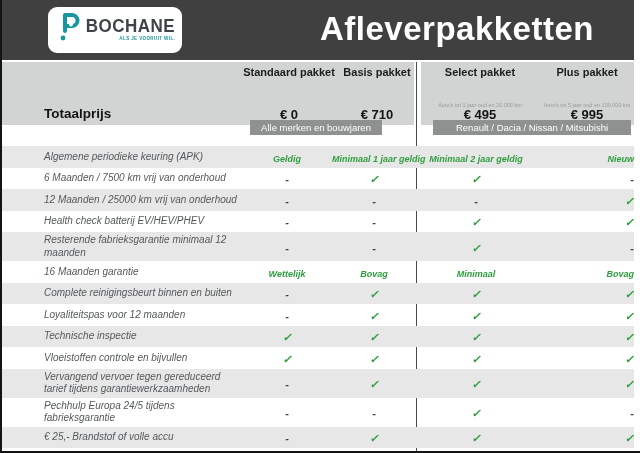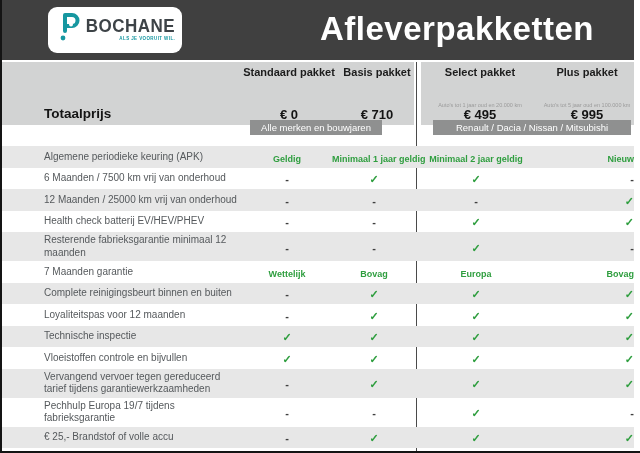--- a/index.html
+++ b/index.html
@@ -32,21 +32,21 @@
     font-size:9.5px;font-weight:400;text-align:center;line-height:15px;white-space:nowrap;margin-top:36px;
   }
   .badge-left{left:248px;width:132px;}
   .badge-right{left:431px;width:198px;}
   .col-note{position:absolute;top:102px;font-size:5.5px;color:#9b9b9b;text-align:center;white-space:nowrap;}
   .cn3{left:423px;width:110px;} .cn4{left:530px;width:110px;}
   .price{position:absolute;top:107px;font-size:13px;font-weight:700;color:#141414;text-align:center;}
   .pr1{left:232px;width:110px;} .pr2{left:330px;width:90px;} .pr3{left:423px;width:110px;} .pr4{left:530px;width:110px;}
   .total-label{position:absolute;left:42px;top:106px;font-size:13.5px;font-weight:700;color:#141414;text-align:right;}
   
-  .rows{position:absolute;left:0;top:146px;width:632px;}
+  .rows{position:absolute;left:0;top:146px;width:632px;font-style:italic;}
   .row{display:flex;align-items:center;min-height:21.5px;}
   .row:nth-child(odd){background:#E7E7E7;}
   .cell-label{
     width:198px;padding-left:42px;font-size:10px;color:#55595c;line-height:1.25;
     padding-top:2px;padding-bottom:2px;
   }
   .cell{text-align:center;white-space:nowrap;}
   .c1{width:90px;} .c2{width:84px;} .c3{width:120px;} .c4{width:98px;text-align:right;}
   .check{color:#2F9E3F;font-weight:700;font-size:11px;}
   .dash{color:#3f3f3f;font-weight:700;font-size:11px;}
@@ -125,24 +125,24 @@
         <div class="cell c4"><span class="check">✓</span></div>
       </div>
       <div class="row">
         <div class="cell-label">Resterende fabrieksgarantie minimaal 12 maanden</div>
         <div class="cell c1"><span class="dash">-</span></div>
         <div class="cell c2"><span class="dash">-</span></div>
         <div class="cell c3"><span class="check">✓</span></div>
         <div class="cell c4"><span class="dash">-</span></div>
       </div>
       <div class="row">
-        <div class="cell-label">7 Maanden  garantie</div>
+        <div class="cell-label">16 Maanden  garantie</div>
         <div class="cell c1"><span class="gtext">Wettelijk</span></div>
         <div class="cell c2"><span class="gtext">Bovag</span></div>
-        <div class="cell c3"><span class="gtext">Europa</span></div>
+        <div class="cell c3"><span class="gtext">Minimaal</span></div>
         <div class="cell c4"><span class="gtext">Bovag</span></div>
       </div>
       <div class="row">
         <div class="cell-label">Complete reinigingsbeurt binnen en buiten</div>
         <div class="cell c1"><span class="dash">-</span></div>
         <div class="cell c2"><span class="check">✓</span></div>
         <div class="cell c3"><span class="check">✓</span></div>
         <div class="cell c4"><span class="check">✓</span></div>
       </div>
       <div class="row">
@@ -167,21 +167,21 @@
         <div class="cell c4"><span class="check">✓</span></div>
       </div>
       <div class="row">
         <div class="cell-label">Vervangend vervoer tegen gereduceerd tarief tijdens garantiewerkzaamheden</div>
         <div class="cell c1"><span class="dash">-</span></div>
         <div class="cell c2"><span class="check">✓</span></div>
         <div class="cell c3"><span class="check">✓</span></div>
         <div class="cell c4"><span class="check">✓</span></div>
       </div>
       <div class="row">
-        <div class="cell-label">Pechhulp Europa 19/7 tijdens fabrieksgarantie</div>
+        <div class="cell-label">Pechhulp Europa 24/5 tijdens fabrieksgarantie</div>
         <div class="cell c1"><span class="dash">-</span></div>
         <div class="cell c2"><span class="dash">-</span></div>
         <div class="cell c3"><span class="check">✓</span></div>
         <div class="cell c4"><span class="dash">-</span></div>
       </div>
       <div class="row">
         <div class="cell-label">€ 25,- Brandstof of  volle accu</div>
         <div class="cell c1"><span class="dash">-</span></div>
         <div class="cell c2"><span class="check">✓</span></div>
         <div class="cell c3"><span class="check">✓</span></div>

